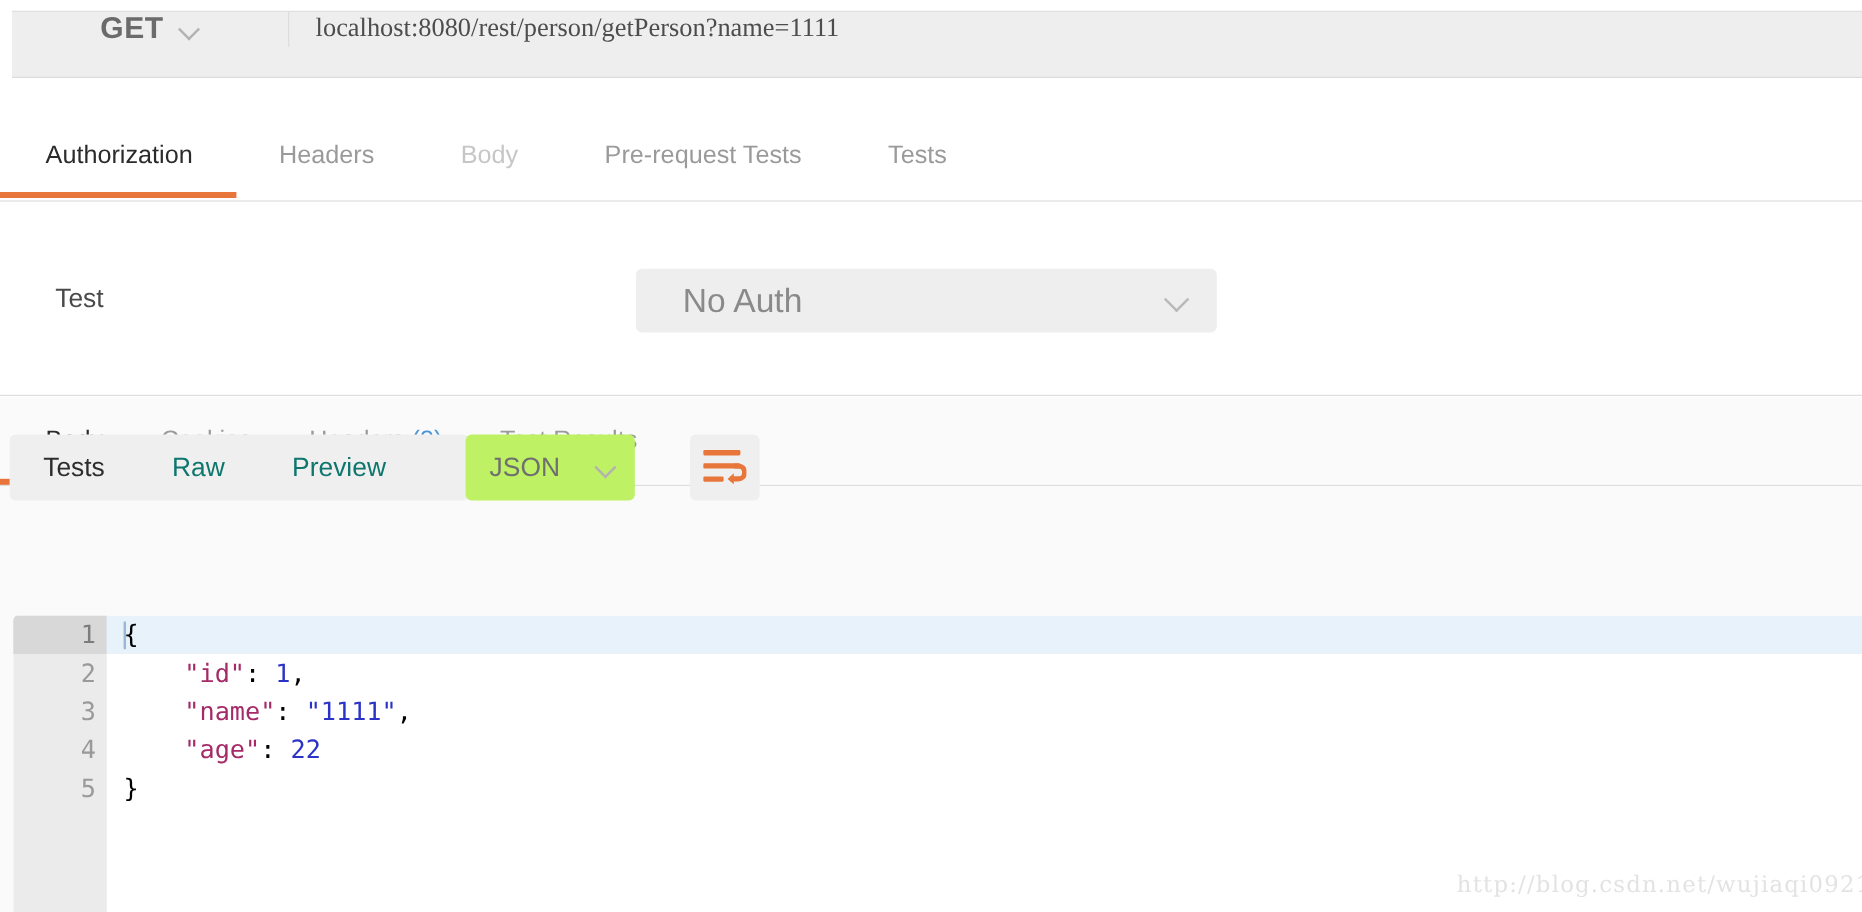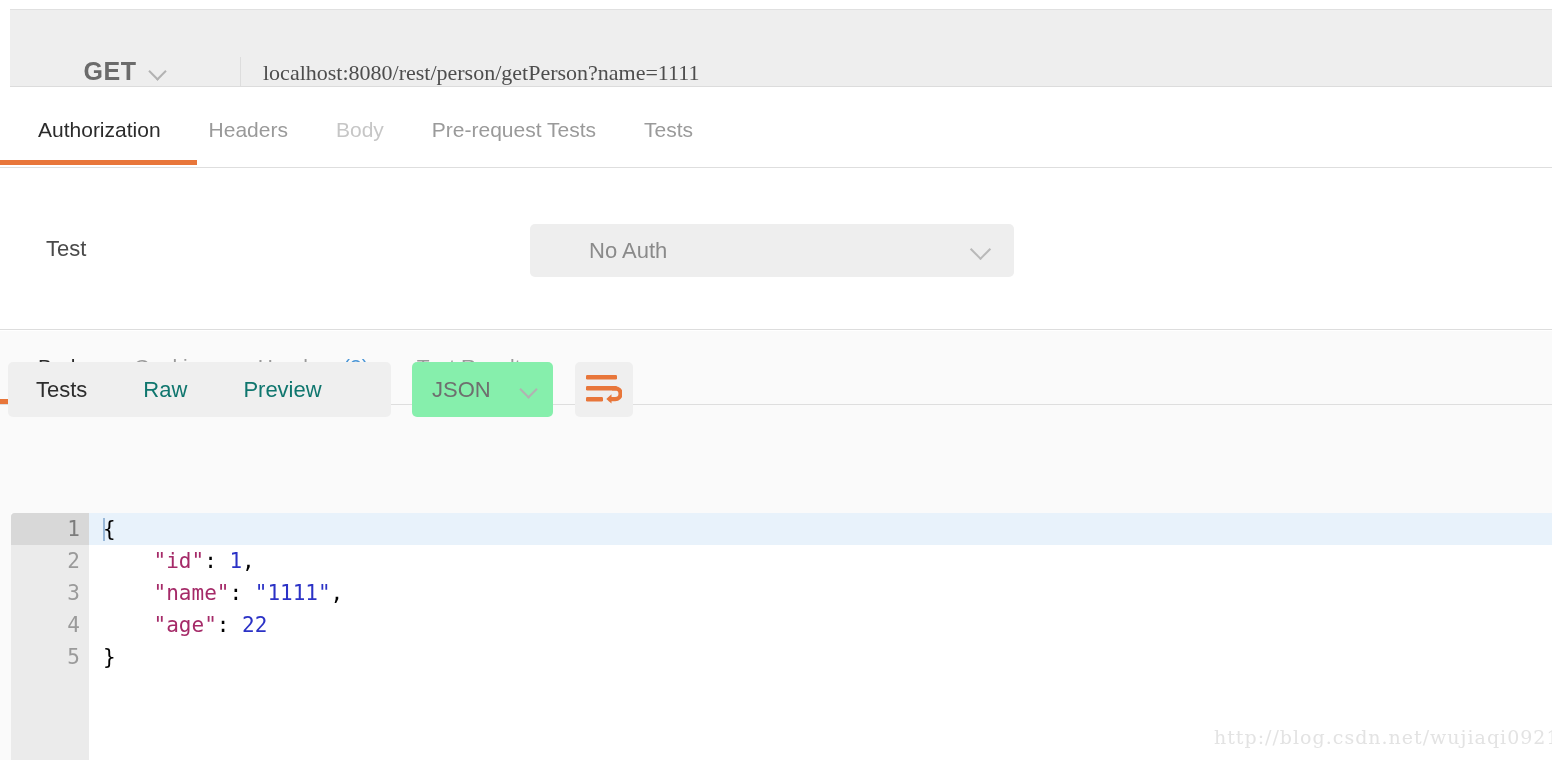--- a/index.html
+++ b/index.html
@@ -15,27 +15,27 @@
     color: #3a3a3a;
     position: relative;
   }
 
   
   .url-bar {
     position: absolute;
     left: 10px;
     top: 9px;
     width: 1542px;
-    height: 78px;
+    height: 56px;
     background: #eeeeee;
     border-top: 1px solid #e0e0e0;
     border-bottom: 1px solid #dcdcdc;
     box-sizing: border-box;
     display: flex;
-    align-items: flex-end;
+    align-items: flex-start;
   }
   .method-select {
     width: 230px;
     border-right: 1px solid #dddddd;
     display: flex;
     align-items: center;
     justify-content: center;
     gap: 14px;
     cursor: pointer;
   }
@@ -78,20 +78,21 @@
     position: absolute;
     left: 0;
     top: 100px;
     width: 1552px;
     height: 68px;
     border-bottom: 1px solid #dedede;
     box-sizing: border-box;
     display: flex;
     align-items: flex-start;
     padding-left: 14px;
+    gap: 24px;
   }
   .tab {
     font-size: 21px;
     color: #9a9a9a;
     padding: 18px 24px 0 24px;
     cursor: pointer;
     white-space: nowrap;
   }
   .tab.active { color: #2b2b2b; }
   .tab.dim { color: #c6c6c6; }
@@ -128,24 +129,23 @@
     width: 484px;
     height: 53px;
     background: #eeeeee;
     border-radius: 5px;
     display: flex;
     align-items: center;
     cursor: pointer;
   }
   .auth-dropdown .val {
     padding-left: 39px;
-    font-size: 22px;
+    font-size: 28px;
     color: #8a8a8a;
     flex: 1;
-    margin-left: 20px;
   }
   .auth-dropdown .chevron {
     margin-right: 22px;
     width: 20px;
     height: 20px;
   }
   .auth-dropdown .chevron::after {
     width: 13px;
     height: 13px;
     border-right-color: #b9b9b9;
@@ -196,25 +196,25 @@
   }
   .seg {
     font-size: 22px;
     color: #0f766e;
     padding: 0 28px;
     cursor: pointer;
   }
   .seg.active { color: #2d2d2d; }
   .fmt-dropdown {
     position: absolute;
-    left: 412px;
+    left: 388px;
     top: 362px;
     width: 141px;
     height: 55px;
-    background: #86efac;
+    background: #bef264;
     border-radius: 5px;
     display: flex;
     align-items: center;
     cursor: pointer;
   }
   .fmt-dropdown .val {
     padding-left: 20px;
     font-size: 22px;
     color: #6f6f6f;
     flex: 1;

